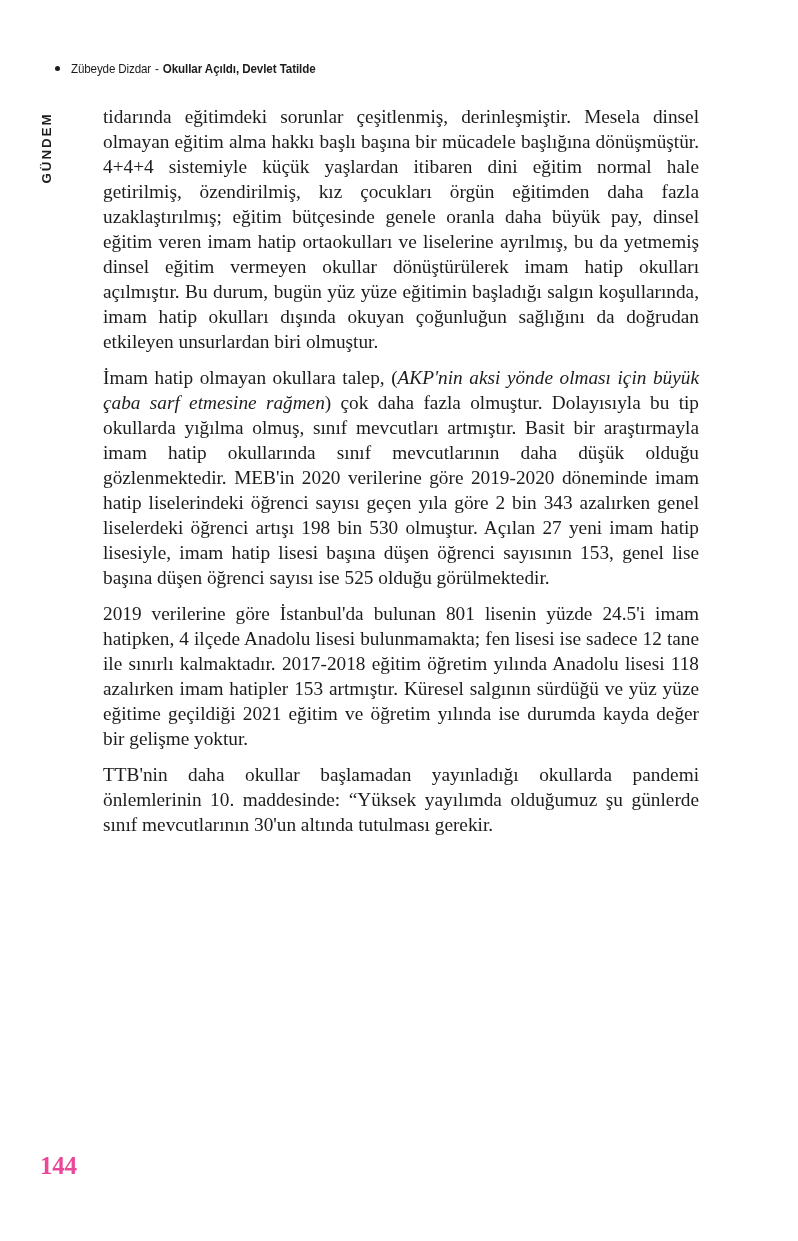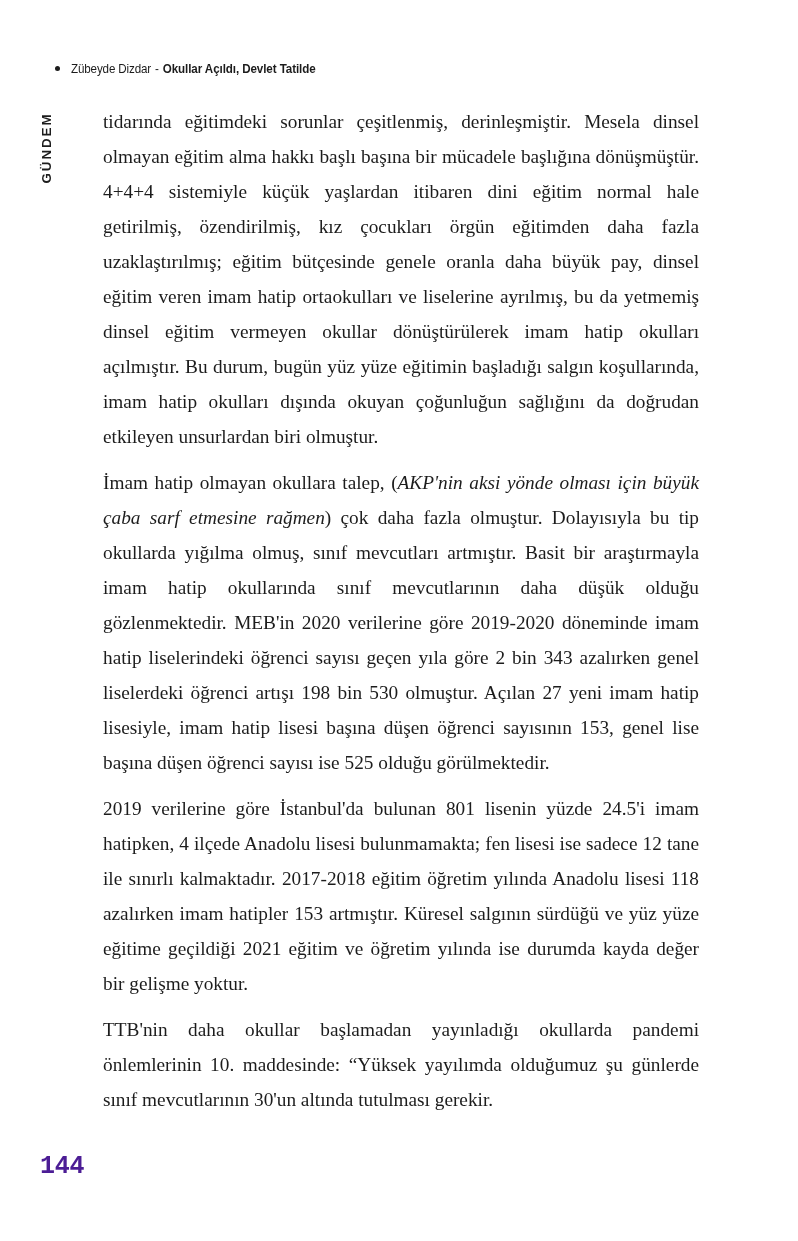--- a/index.html
+++ b/index.html
@@ -88,45 +88,45 @@
   .body-column {
     position: absolute;
     left: 103px;
     top: 104px;
     width: 596px;
   }
 
   .para {
     margin: 0 0 11px 0;
     font-size: 19.3px;
-    line-height: 35px;
+    line-height: 25px;
     text-align: justify;
     text-justify: inter-word;
     hyphens: none;
     color: #1c1c1c;
   }
 
   .para:last-child {
     margin-bottom: 0;
   }
 
   .para em {
     font-style: italic;
   }
 
   
   .folio {
     position: absolute;
     left: 40px;
     top: 1152px;
-    font-family: Liberation Mono, monospace;
+    font-family: Liberation Serif, serif;
     font-size: 25px;
     font-weight: 700;
     letter-spacing: -0.3px;
-    color: #4c1d95;
+    color: #ec4899;
   }
 </style>
 </head>
 <body>
 
 <div class="page">
 
   <div class="running-header">
     <span class="header-bullet"></span>
     <span class="header-text">

